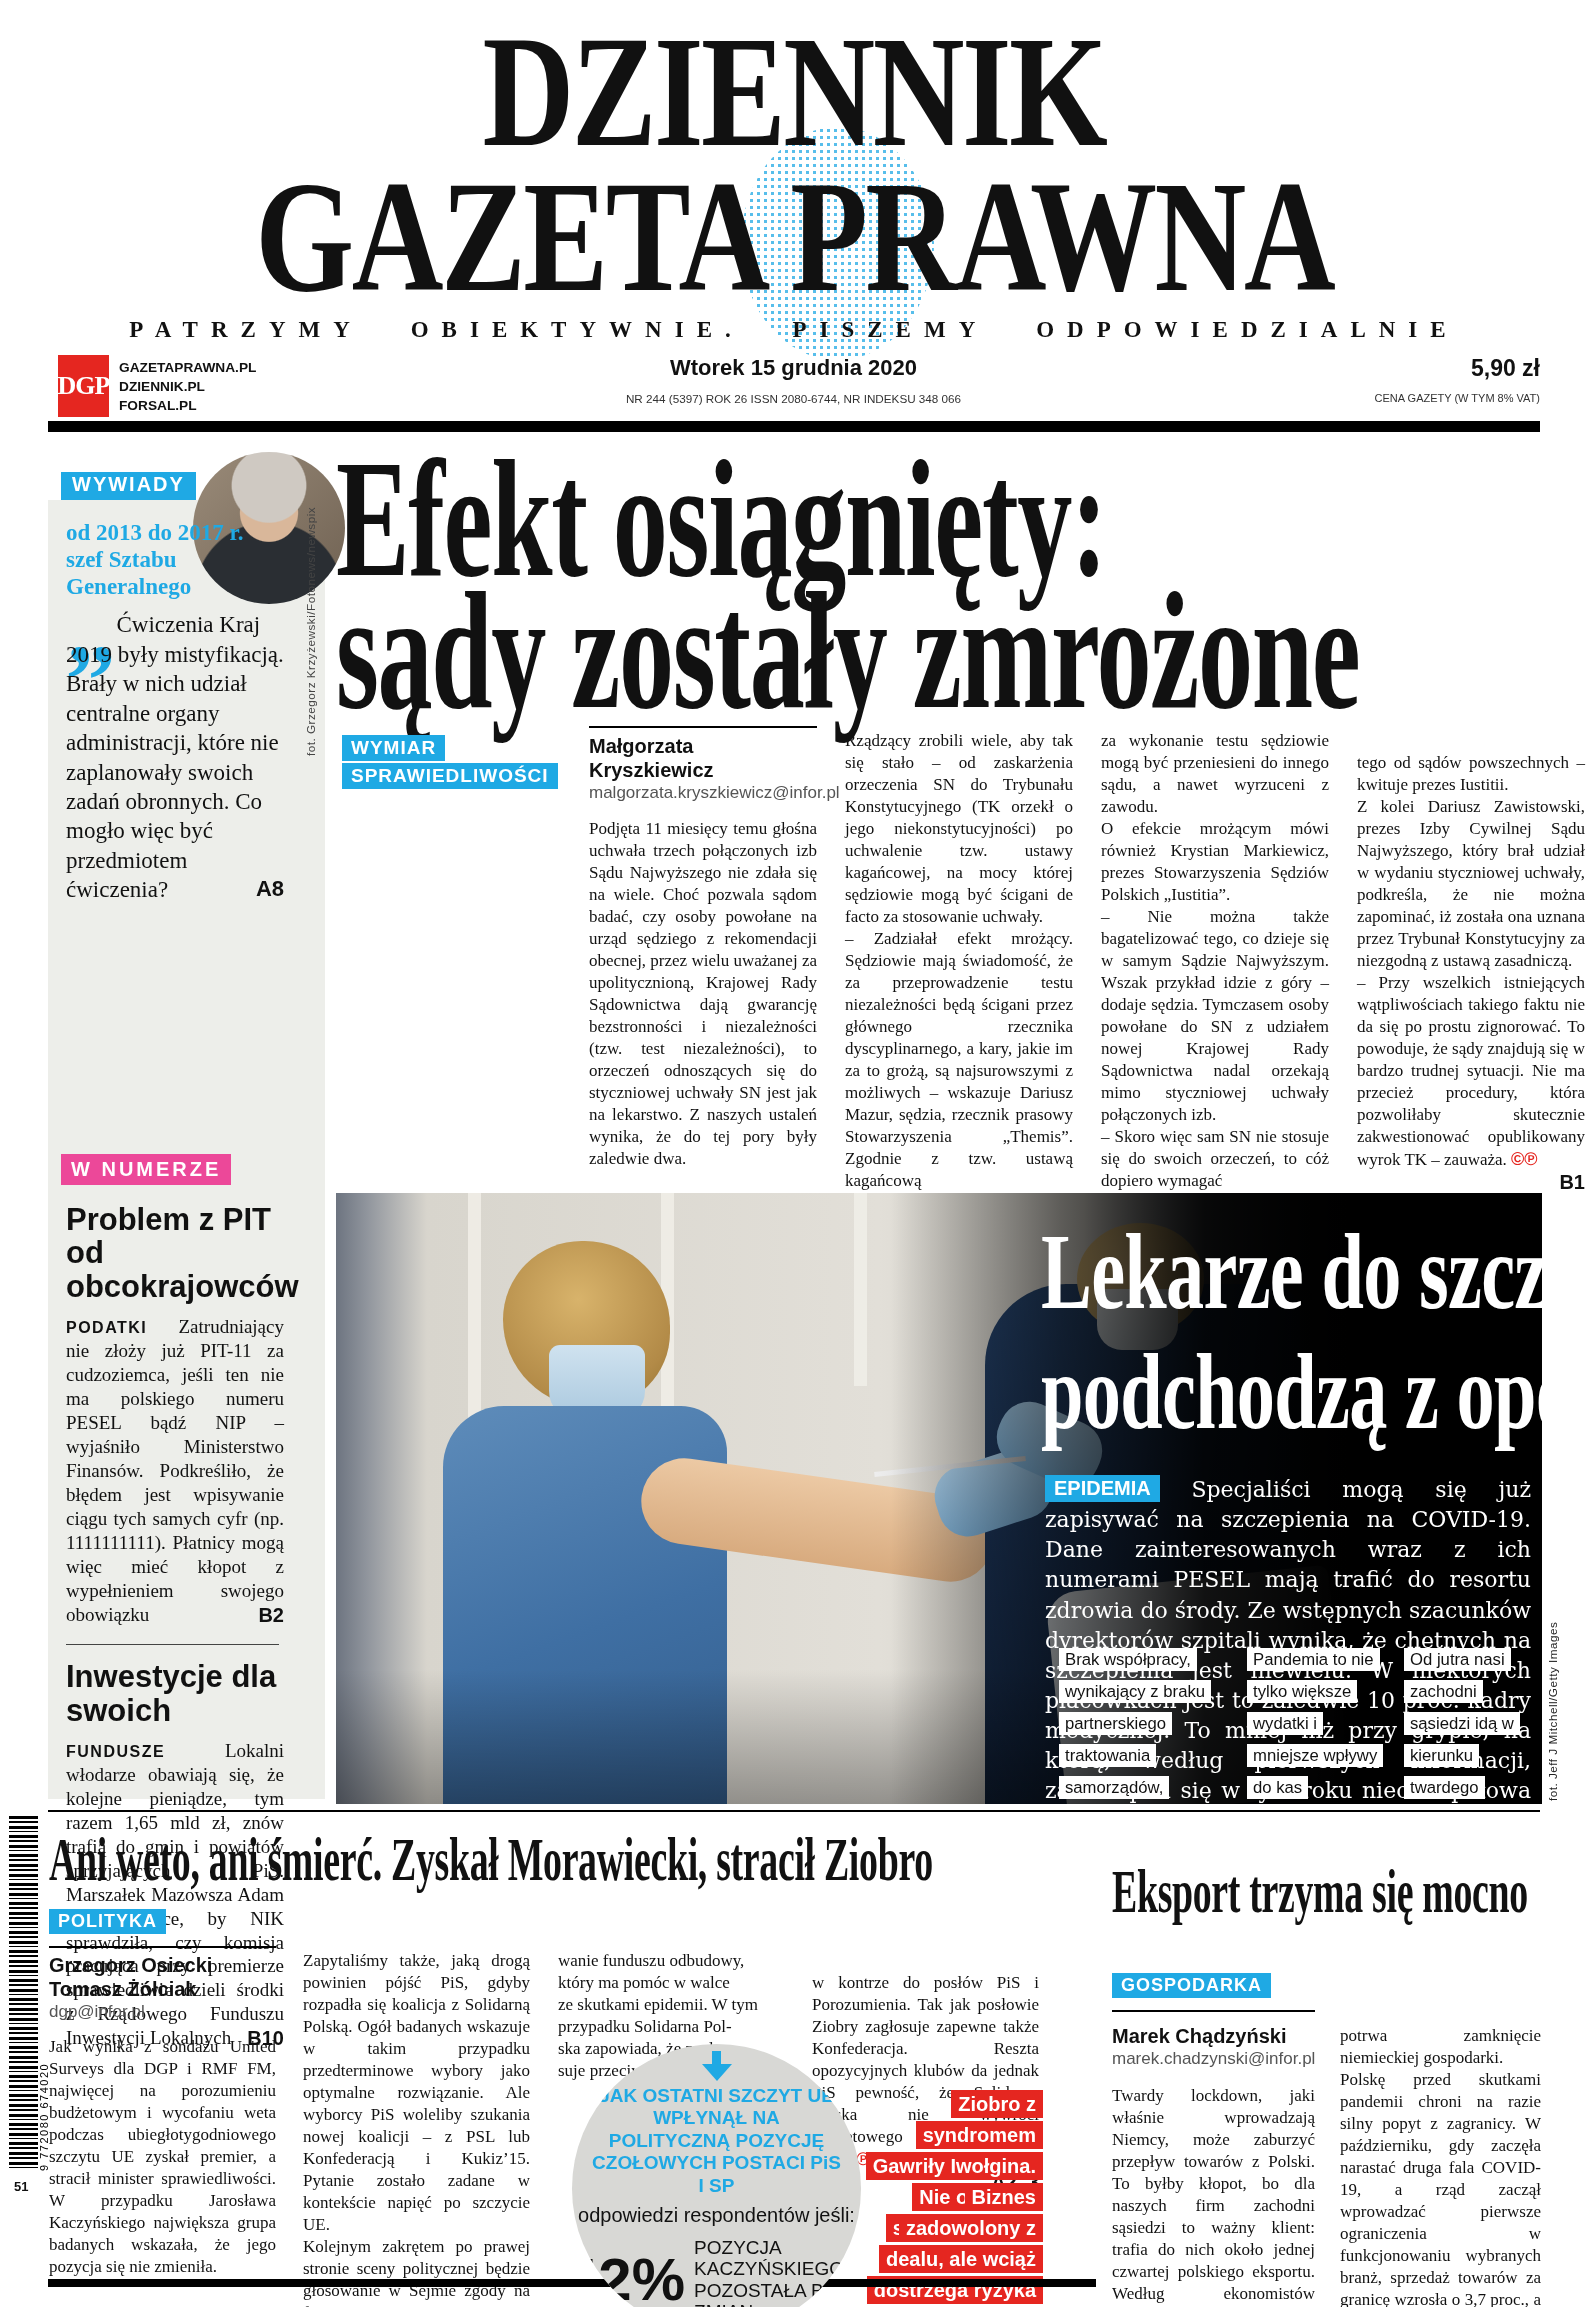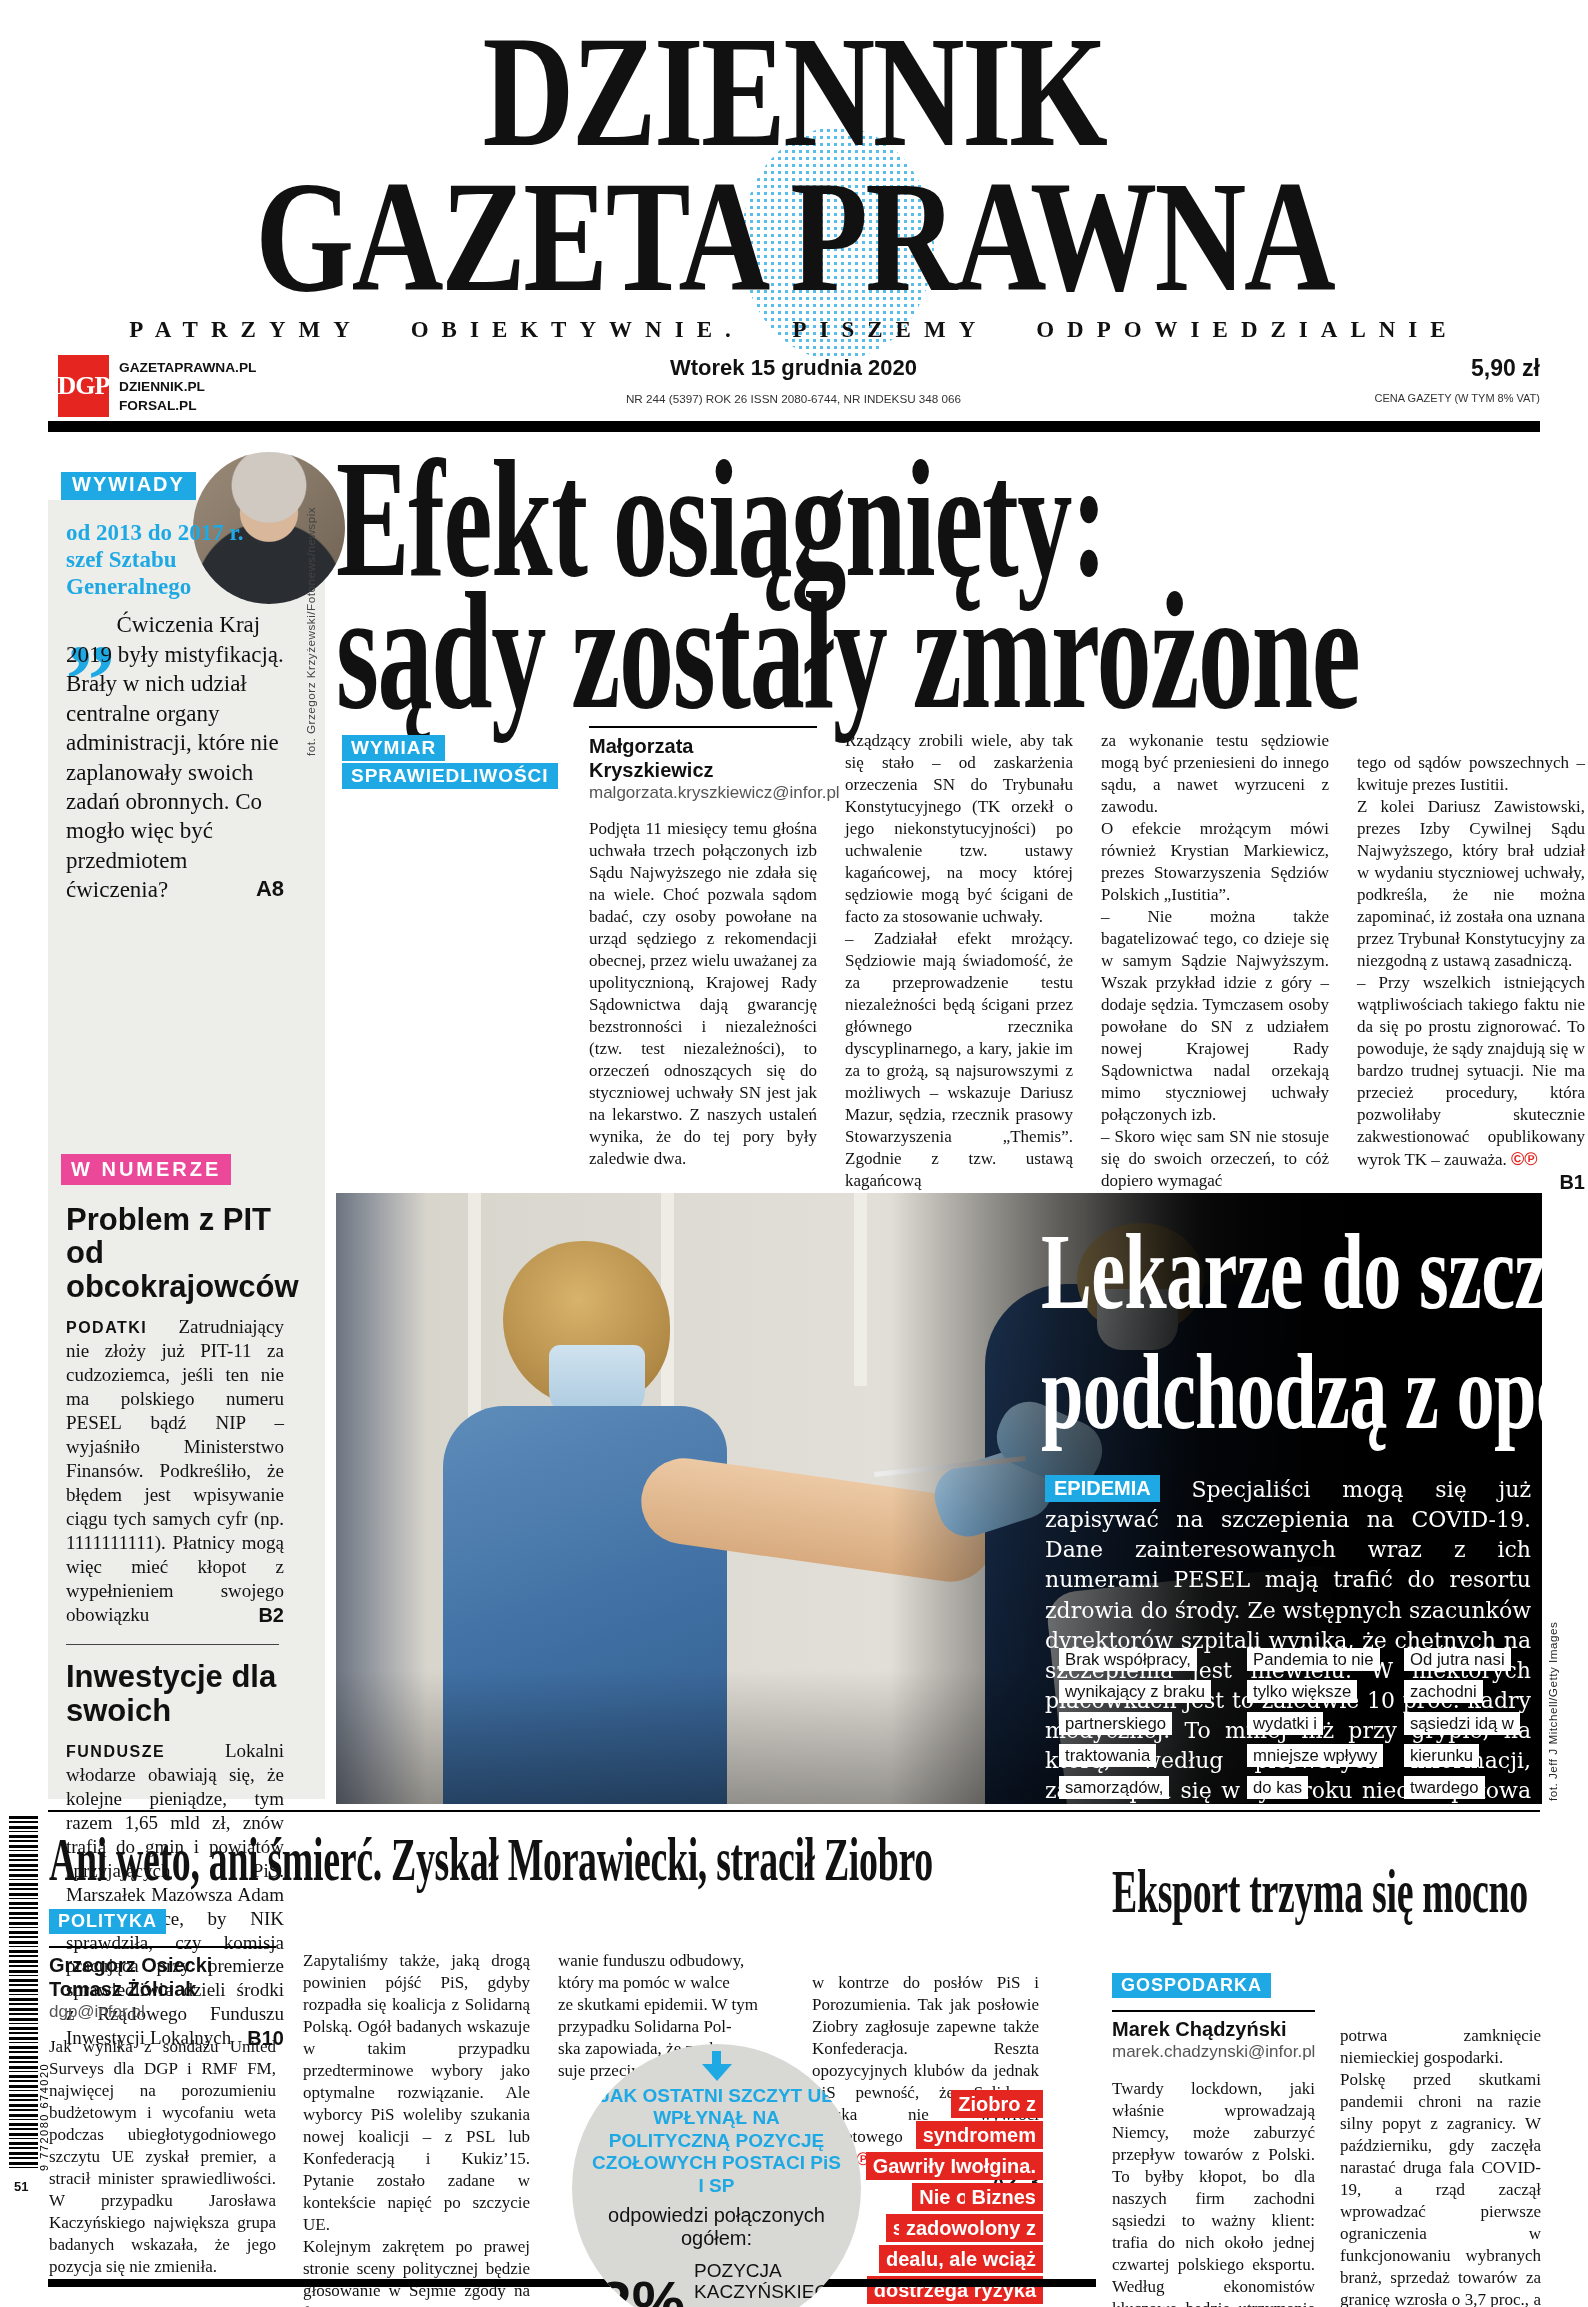--- a/index.html
+++ b/index.html
@@ -229,35 +229,35 @@
   <div class="abs" style="left:48px;top:2279px;width:1048px;height:8px;background:#000;"></div>
 
   <div class="abs" style="left:572px;top:2044px;width:289px;height:289px;border-radius:50%;background:#d8d8d5;
               text-align:center;overflow:hidden;">
     <div style="margin-top:7px;">
       <div style="width:9px;height:13px;background:#1fa9e4;margin:0 auto;"></div>
       <div style="width:0;height:0;border-left:15px solid transparent;border-right:15px solid transparent;
                   border-top:17px solid #1fa9e4;margin:0 auto;"></div>
     </div>
     <div class="sans" style="color:#1fa9e4;font-weight:bold;font-size:19px;line-height:1.18;margin:4px 20px 0;">JAK OSTATNI SZCZYT UE WPŁYNĄŁ NA POLITYCZNĄ POZYCJĘ CZOŁOWYCH POSTACI PiS I SP</div>
-    <div class="sans" style="font-size:20px;margin-top:7px;">odpowiedzi połączonych ogółem:</div>
+    <div class="sans" style="font-size:20px;margin-top:7px;">odpowiedzi respondentów jeśli:</div>
 
     <div style="display:flex;align-items:center;gap:9px;margin:10px 0 0 -7px;text-align:left;">
       <span class="stat-val">42%</span>
       <span class="stat-lab" style="width:167px;">POZYCJA KACZYŃSKIEGO POZOSTAŁA BEZ ZMIAN</span>
     </div>
 
   </div>
 
   <div class="abs cond" style="left:1112px;top:1857px;font-size:61px;transform:scaleX(0.62);letter-spacing:-0.5px;">Eksport trzyma się mocno</div>
   <div class="abs label" style="left:1112px;top:1973px;font-size:18px;letter-spacing:1px;">GOSPODARKA</div>
 
   <div class="abs" style="left:1112px;top:2010px;width:203px;">
     <div class="byline-rule"></div>
-    <div class="byname" style="margin-top:5px;">Marek Chądzyński</div>
+    <div class="byname" style="margin-top:12px;">Marek Chądzyński</div>
     <div class="bymail">marek.chadzynski@infor.pl</div>
     <div class="bodytxt just ml" style="margin-top:15px;">Twardy lockdown, jaki właśnie wprowadzają Niemcy, może zaburzyć przepływ towarów z Polski. To byłby kłopot, bo dla naszych firm zachodni sąsiedzi to ważny klient: trafia do nich około jednej czwartej polskiego eksportu. Według ekonomistów kluczowe będzie utrzymanie ciągłości łańcuchów dostaw oraz to, jak długo</div>
   </div>
   <div class="abs bodytxt just ml" style="left:1340px;top:2003px;width:201px;">
     <span>potrwa zamknięcie niemieckiej gospodarki.
 Polskę przed skutkami pandemii chroni na razie silny popyt z zagranicy. W październiku, gdy zaczęła narastać druga fala COVID-19, a rząd zaczął wprowadzać pierwsze ograniczenia w funkcjonowaniu wybranych branż, sprzedaż towarów za granicę wzrosła o 3,7 proc., a nadwyżka w handlu zagranicznym wyniosła ponad 1,7 mld euro. </span>
     
   </div>
 
   <div class="abs" style="left:9px;top:1816px;width:36px;height:421px;">

